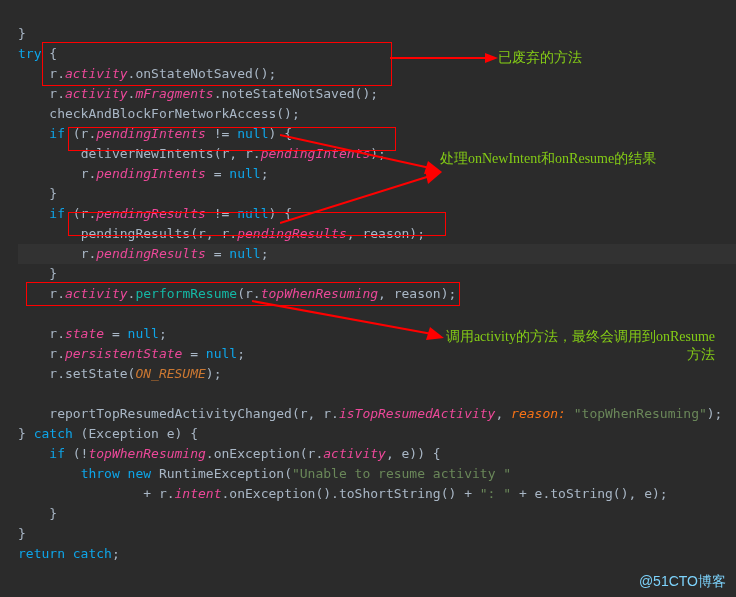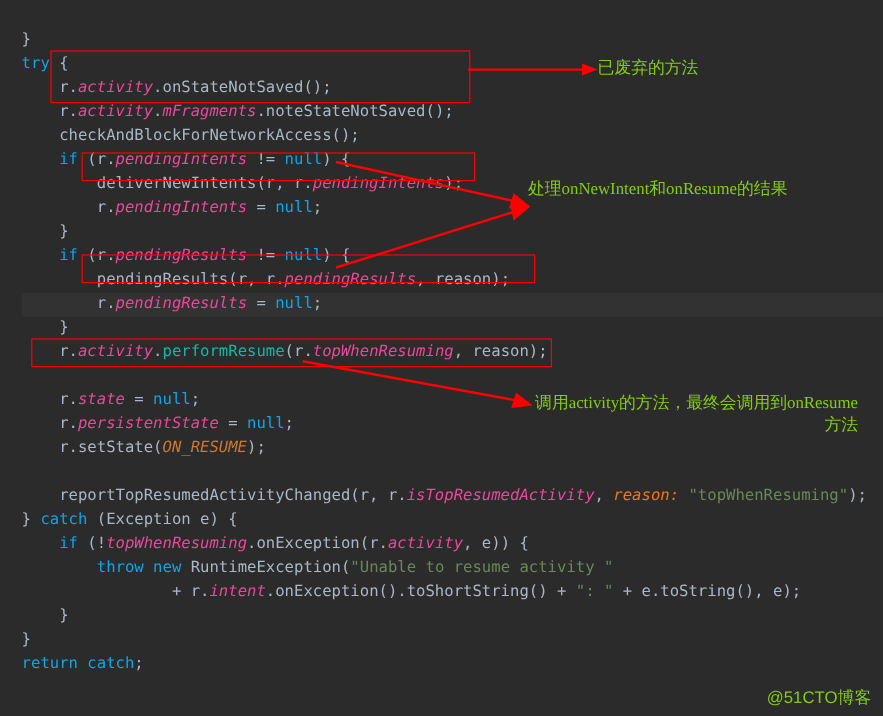--- a/index.html
+++ b/index.html
@@ -35,21 +35,21 @@
   .box2 { left: 68px;  top: 127px; width: 326px; height: 22px; }
   .box3 { left: 68px;  top: 212px; width: 376px; height: 22px; }
   .box4 { left: 26px;  top: 282px; width: 432px; height: 22px; }
 
   .ann  { position:absolute; color:#84cc16; font-family: Liberation Serif, serif; font-size:14px; }
   .ann1 { left: 498px; top: 48px; }
   .ann2 { left: 440px; top: 149px; }
   .ann3 { left: 445px; top: 328px; width:270px; line-height:18px;text-align:right;}
 
   .arrow { position:absolute; pointer-events:none; }
-  .wm { position:absolute; right:10px; bottom:6px; color:#84cc16; font-size:14px; font-family: sans-serif;}
+  .wm { position:absolute; right:10px; bottom:6px; color:#7dd3fc; font-size:14px; font-family: sans-serif;}
 </style>
 </head>
 <body>
 
 <div class="code">
 <span>}</span>
 <span><span class="k">try</span><span> {</span></span>
 <span>    <span>r.</span><span class="p">activity</span><span>.onStateNotSaved();</span></span>
 <span>    <span>r.</span><span class="p">activity</span><span>.</span><span class="p">mFragments</span><span>.noteStateNotSaved();</span></span>
 <span>    <span>checkAndBlockForNetworkAccess();</span></span>

